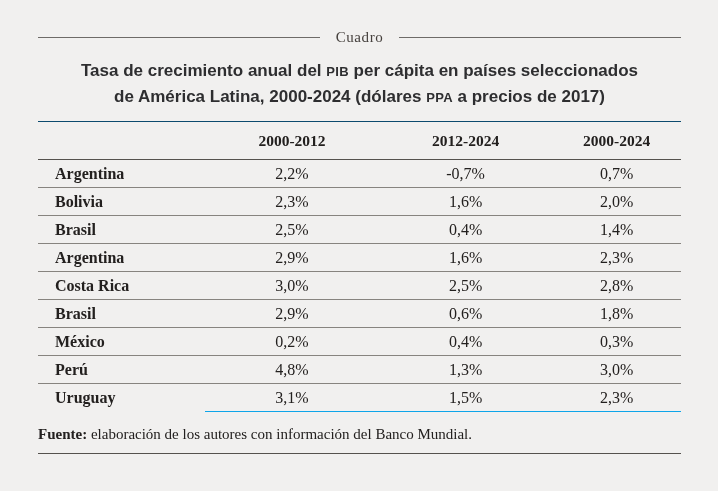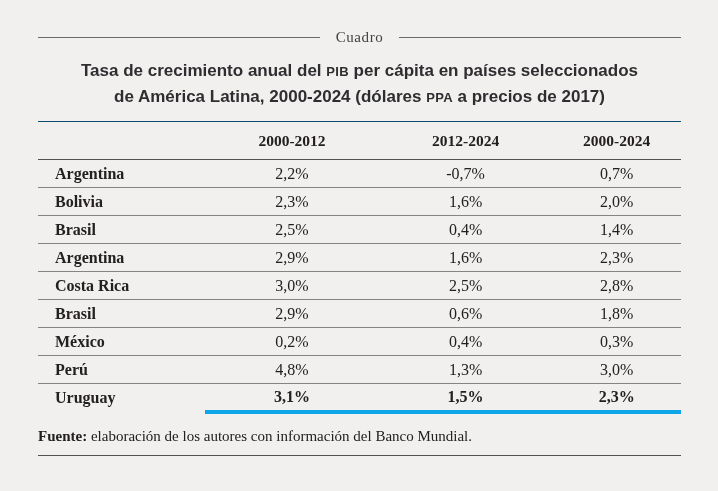--- a/index.html
+++ b/index.html
@@ -68,21 +68,21 @@
     vertical-align: middle;
   }
   tbody td.country {
     font-weight: bold;
     padding-left: 17px;
     text-align: left;
   }
   tbody td.val { text-align: center; }
   
   tbody tr:last-child td.country { border-bottom: none; }
-  tbody tr:last-child td.val { border-bottom: 4px solid #0ea5e9; font-weight: bold; }
+  tbody tr:last-child td.val { border-bottom: 1px solid #0ea5e9; }
   
   .source {
     margin-top: 14px;
     font-size: 15px;
     color: #23201f;
   }
   .source .source-label { font-weight: bold; }
   .bottom-rule {
     margin-top: 10px;
     height: 1px;

